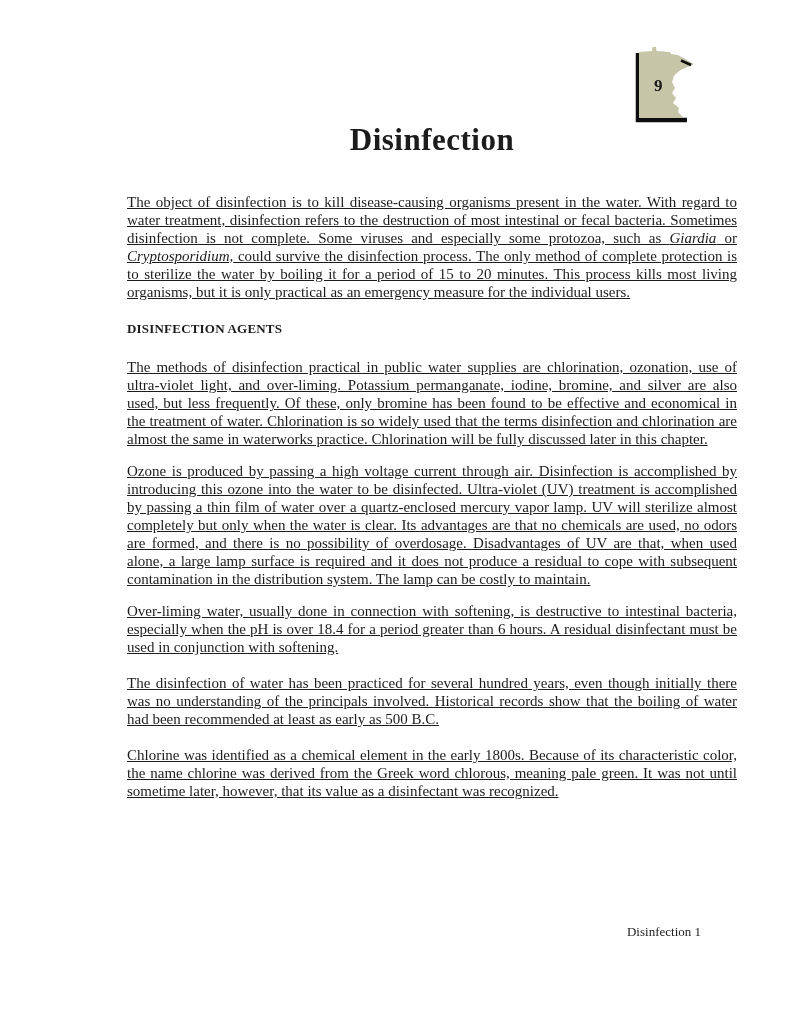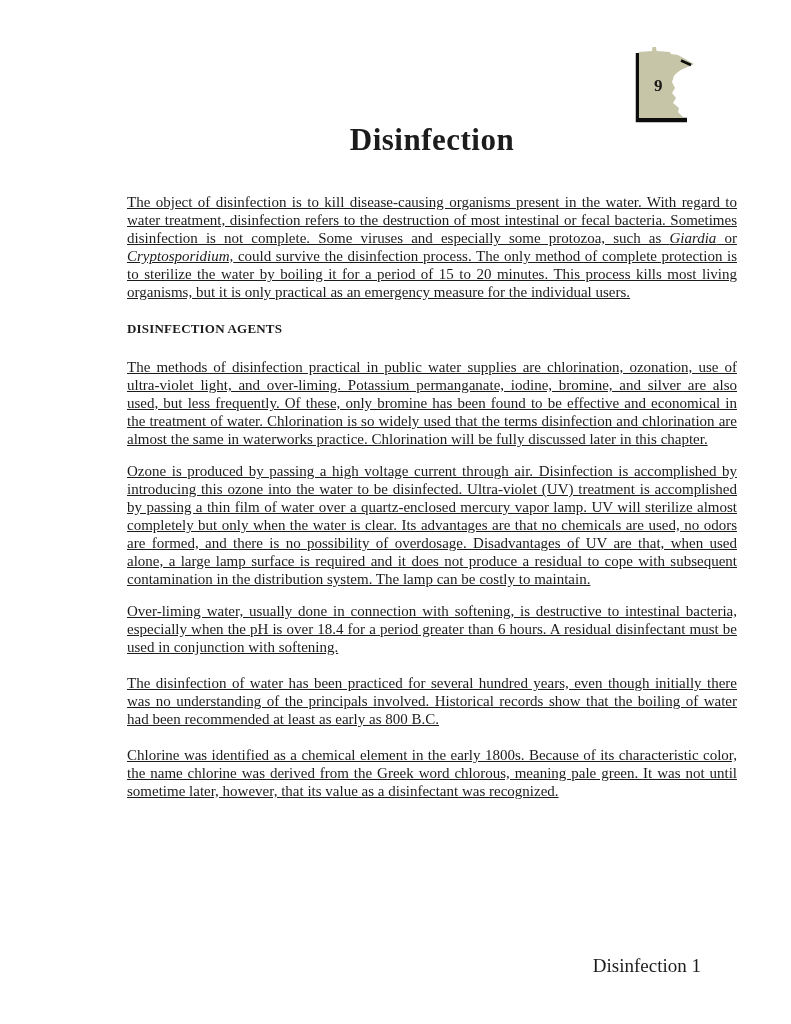--- a/index.html
+++ b/index.html
@@ -65,23 +65,23 @@
   .m-intro      { margin-top: 35px; }
   .m-heading1   { margin-top: 19px; }
   .m-agents1    { margin-top: 20px; }
   .m-agents2    { margin-top: 14px; }
   .m-agents3    { margin-top: 14px; }
   .m-heading2   { margin-top: 18px; }
   .m-discovery1 { margin-top: 18px; }
   .m-discovery2 { margin-top: 18px; }
   .page-footer {
     position: absolute;
-    top: 957px;
+    top: 923px;
     right: 90px;
-    font-size: 19px;
+    font-size: 13px;
     line-height: 18px;
     text-align: center;
   }
 </style>
 </head>
 <body>
 
 <div class="page">
 
   <svg class="mn-icon" viewBox="0 0 72 88" xmlns="http://www.w3.org/2000/svg">
@@ -104,20 +104,20 @@
 
     <h2 class="section-heading m-heading1">DISINFECTION AGENTS</h2>
 
     <p class="body-p m-agents1"><span>The methods of disinfection practical in public water supplies are chlorination, ozonation, use of ultra-violet light, and over-liming. Potassium permanganate, iodine, bromine, and silver are also used, but less frequently. Of these, only bromine has been found to be effective and economical in the treatment of water. Chlorination is so widely used that the terms disinfection and chlorination are almost the same in waterworks practice. Chlorination will be fully discussed later in this chapter.</span></p>
 
     <p class="body-p m-agents2"><span>Ozone is produced by passing a high voltage current through air. Disinfection is accomplished by introducing this ozone into the water to be disinfected. Ultra-violet (UV) treatment is accomplished by passing a thin film of water over a quartz-enclosed mercury vapor lamp. UV will sterilize almost completely but only when the water is clear. Its advantages are that no chemicals are used, no odors are formed, and there is no possibility of overdosage. Disadvantages of UV are that, when used alone, a large lamp surface is required and it does not produce a residual to cope with subsequent contamination in the distribution system. The lamp can be costly to maintain.</span></p>
 
     <p class="body-p m-agents3"><span>Over-liming water, usually done in connection with softening, is destructive to intestinal bacteria, especially when the pH is over 18.4 for a period greater than 6 hours. A residual disinfectant must be used in conjunction with softening.</span></p>
 
 
-    <p class="body-p m-discovery1"><span>The disinfection of water has been practiced for several hundred years, even though initially there was no understanding of the principals involved. Historical records show that the boiling of water had been recommended at least as early as 800 B.C.</span></p>
+    <p class="body-p m-discovery1"><span>The disinfection of water has been practiced for several hundred years, even though initially there was no understanding of the principals involved. Historical records show that the boiling of water had been recommended at least as early as 500 B.C.</span></p>
 
     <p class="body-p m-discovery2"><span>Chlorine was identified as a chemical element in the early 1800s. Because of its characteristic color, the name chlorine was derived from the Greek word chlorous, meaning pale green. It was not until sometime later, however, that its value as a disinfectant was recognized.</span></p>
   </div>
 
   <div class="page-footer">Disinfection 1</div>
 
 </div>
 
 </body></html>

